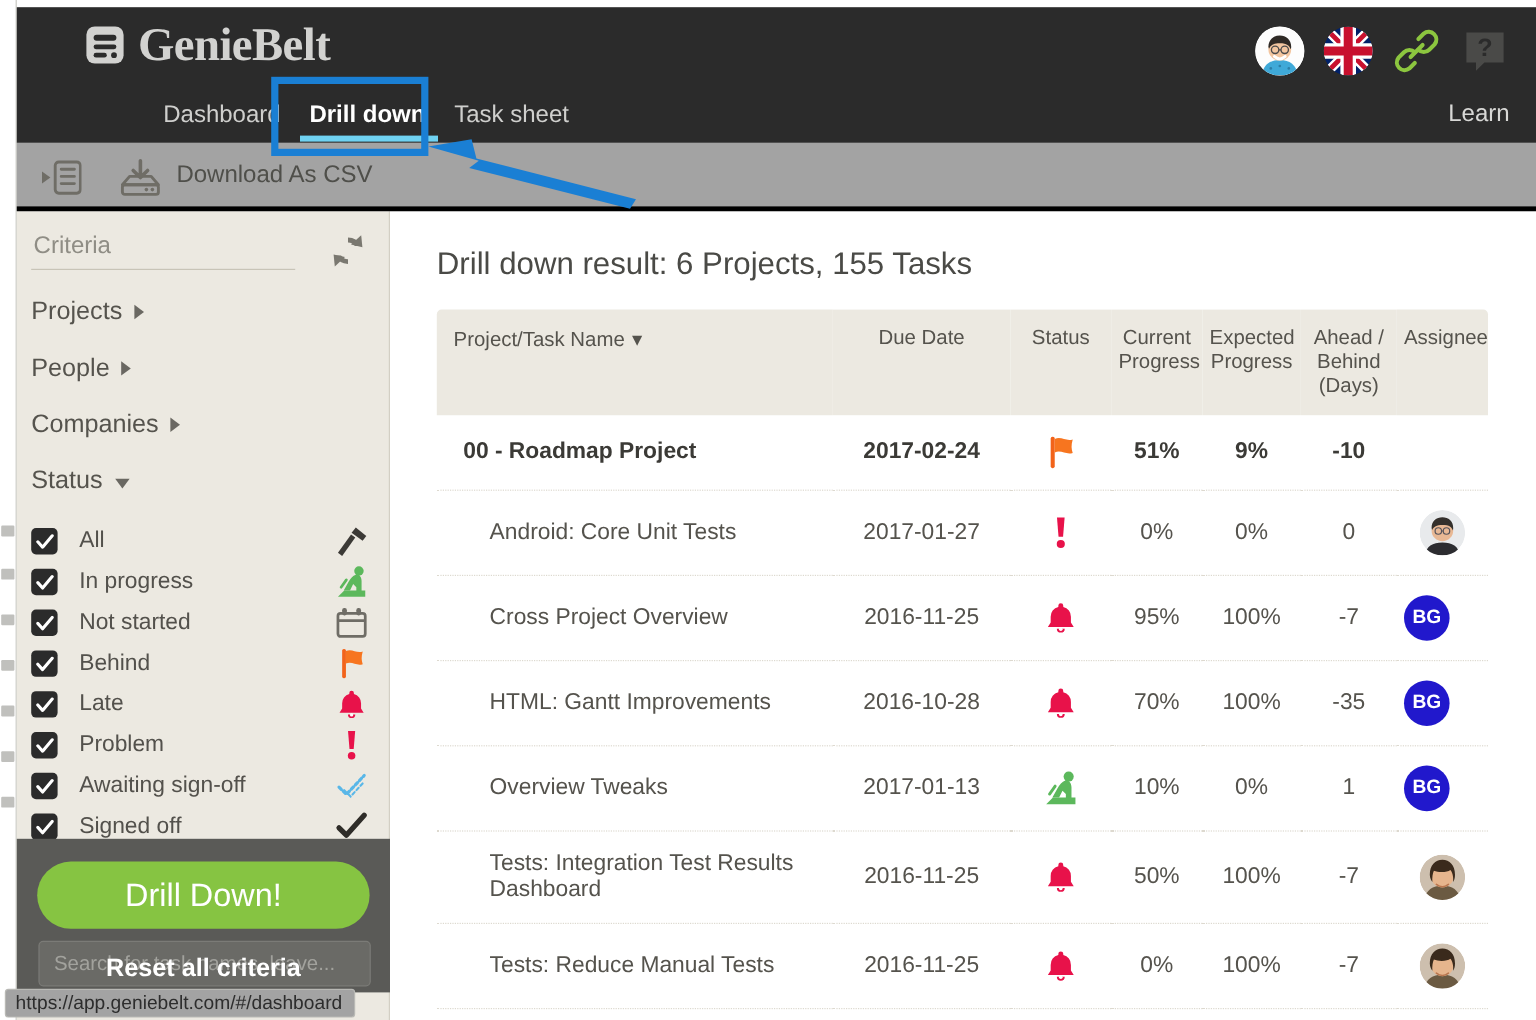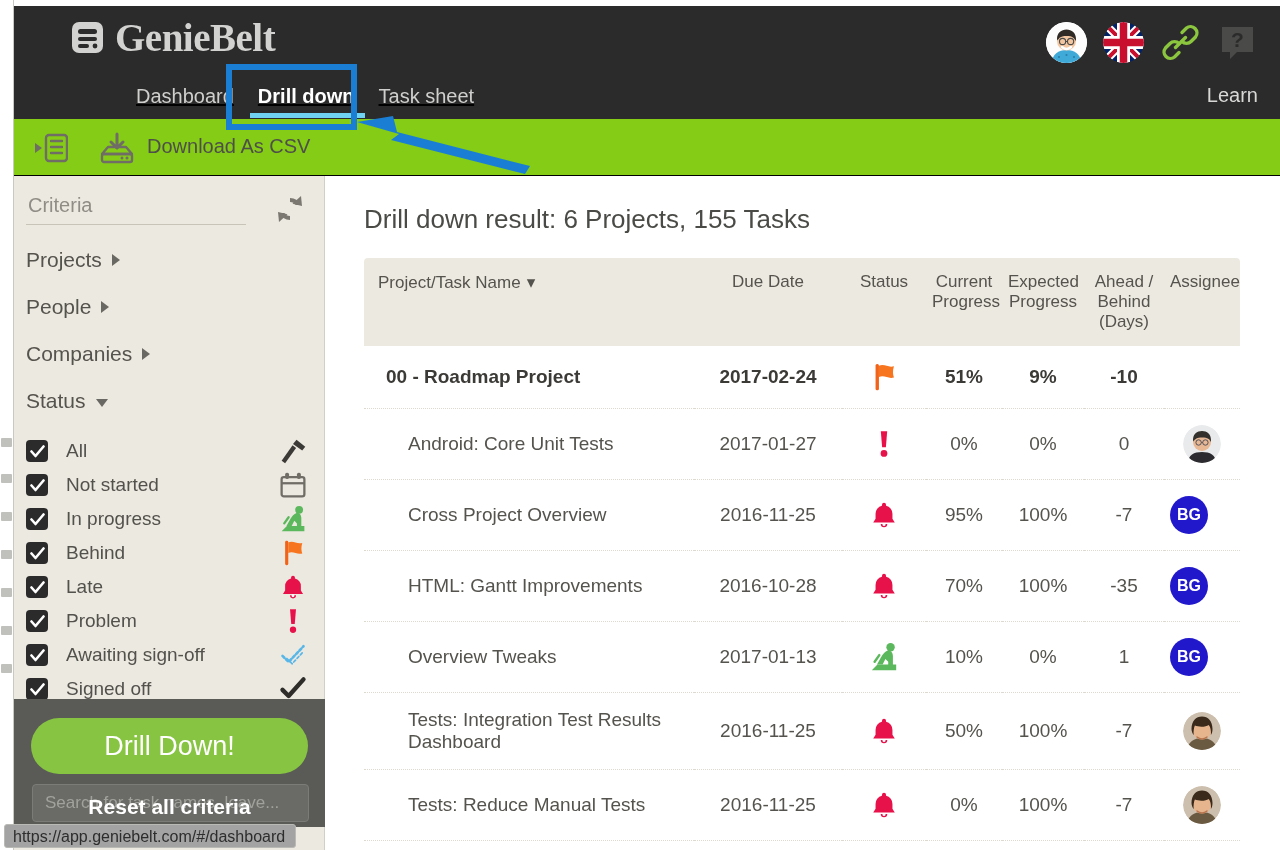--- a/index.html
+++ b/index.html
@@ -31,21 +31,21 @@
     display: flex; align-items: center; gap: 11px;
   }
   .logo-mark { width: 33px; height: 33px; }
   .logo-text {
     font-family: "Liberation Serif", serif;
     font-size: 39px; font-weight: bold; color: #d2d2d0;
     letter-spacing: -0.5px; line-height: 1;
   }
   .nav-tabs {
     position: absolute; left: 110px; top: 76px;
-    display: flex; align-items: flex-start; gap: 0; text-decoration: underline;
+    display: flex; align-items: flex-start; gap: 0;
   }
   .nav-tab {
     font-size: 20px; color: #cfcfcd; padding: 3px 12px 10px 12px;
     cursor: pointer; white-space: nowrap; position: relative;
   }
   .nav-tab.active { color: #ffffff; font-weight: bold; }
   .nav-tab.active::after {
     content: ""; position: absolute; left: 4px; right: 2px; bottom: 0;
     height: 5px; background: #6fd2f2;
   }
@@ -60,21 +60,21 @@
   }
   .flag-top { width: 41px; height: 41px; border-radius: 50%; overflow: hidden; }
   .learn-label {
     position: absolute; right: 22px; top: 78px;
     font-size: 20px; color: #d8d8d6;
   }
 
   
   .toolbar {
     position: absolute; left: 14px; top: 119px; width: 1266px; height: 57px;
-    background: #84cc16; border-bottom: 1px solid #000000; z-index: 4;
+    background: #a3a3a3; border-bottom: 4px solid #000000; z-index: 4;
   }
   .tb-icon { position: absolute; top: 14px; cursor: pointer; }
   .tb-collapse { left: 20px; }
   .tb-download { left: 84px; top: 13px; }
   .tb-label {
     position: absolute; left: 133px; top: 16px;
     font-size: 20px; color: #4f4f4a;
   }
 
   
@@ -367,43 +367,43 @@
               <path d="M15.5 9.5l4 3L7 30l-4-3z" fill="#3c3a36"></path>
             </svg>
           </span>
         </div>
         <div class="status-item">
           <span class="cbx">
             <svg width="15" height="13" viewBox="0 0 15 13">
               <path d="M1.5 6.5l4 4.5L13.5 1.5" stroke="#fff" stroke-width="2.6" fill="none" stroke-linecap="round" stroke-linejoin="round"></path>
             </svg>
           </span>
+          <span class="status-label">In progress</span>
+          <span class="status-icon">
+            <svg width="28" height="28" viewBox="0 0 32 32">
+              <circle cx="23" cy="5.5" r="4.5" fill="#5cb85c"></circle>
+              <path d="M20 9c-3 1-5 3.5-7 7l-4.5 8h6l3-6 3 3v6h5V15c0-3.5-2-6.5-5.5-6z" fill="#5cb85c"></path>
+              <path d="M3 30l6-6h20v6z" fill="#5cb85c"></path>
+              <path d="M11 14l-5 7" stroke="#5cb85c" stroke-width="2.6" stroke-linecap="round"></path>
+            </svg>
+          </span>
+        </div>
+        <div class="status-item">
+          <span class="cbx">
+            <svg width="15" height="13" viewBox="0 0 15 13">
+              <path d="M1.5 6.5l4 4.5L13.5 1.5" stroke="#fff" stroke-width="2.6" fill="none" stroke-linecap="round" stroke-linejoin="round"></path>
+            </svg>
+          </span>
           <span class="status-label">Not started</span>
           <span class="status-icon">
             <svg width="28" height="28" viewBox="0 0 32 32">
               <rect x="3" y="7" width="26" height="22" rx="2.5" fill="none" stroke="#6f6d66" stroke-width="2.6"></rect>
               <path d="M3 14h26" stroke="#6f6d66" stroke-width="2.6"></path>
               <rect x="7" y="2" width="4.5" height="7" rx="2" fill="#6f6d66"></rect>
               <rect x="20.5" y="2" width="4.5" height="7" rx="2" fill="#6f6d66"></rect>
-            </svg>
-          </span>
-        </div>
-        <div class="status-item">
-          <span class="cbx">
-            <svg width="15" height="13" viewBox="0 0 15 13">
-              <path d="M1.5 6.5l4 4.5L13.5 1.5" stroke="#fff" stroke-width="2.6" fill="none" stroke-linecap="round" stroke-linejoin="round"></path>
-            </svg>
-          </span>
-          <span class="status-label">In progress</span>
-          <span class="status-icon">
-            <svg width="28" height="28" viewBox="0 0 32 32">
-              <circle cx="23" cy="5.5" r="4.5" fill="#5cb85c"></circle>
-              <path d="M20 9c-3 1-5 3.5-7 7l-4.5 8h6l3-6 3 3v6h5V15c0-3.5-2-6.5-5.5-6z" fill="#5cb85c"></path>
-              <path d="M3 30l6-6h20v6z" fill="#5cb85c"></path>
-              <path d="M11 14l-5 7" stroke="#5cb85c" stroke-width="2.6" stroke-linecap="round"></path>
             </svg>
           </span>
         </div>
         <div class="status-item">
           <span class="cbx">
             <svg width="15" height="13" viewBox="0 0 15 13">
               <path d="M1.5 6.5l4 4.5L13.5 1.5" stroke="#fff" stroke-width="2.6" fill="none" stroke-linecap="round" stroke-linejoin="round"></path>
             </svg>
           </span>
           <span class="status-label">Behind</span>

